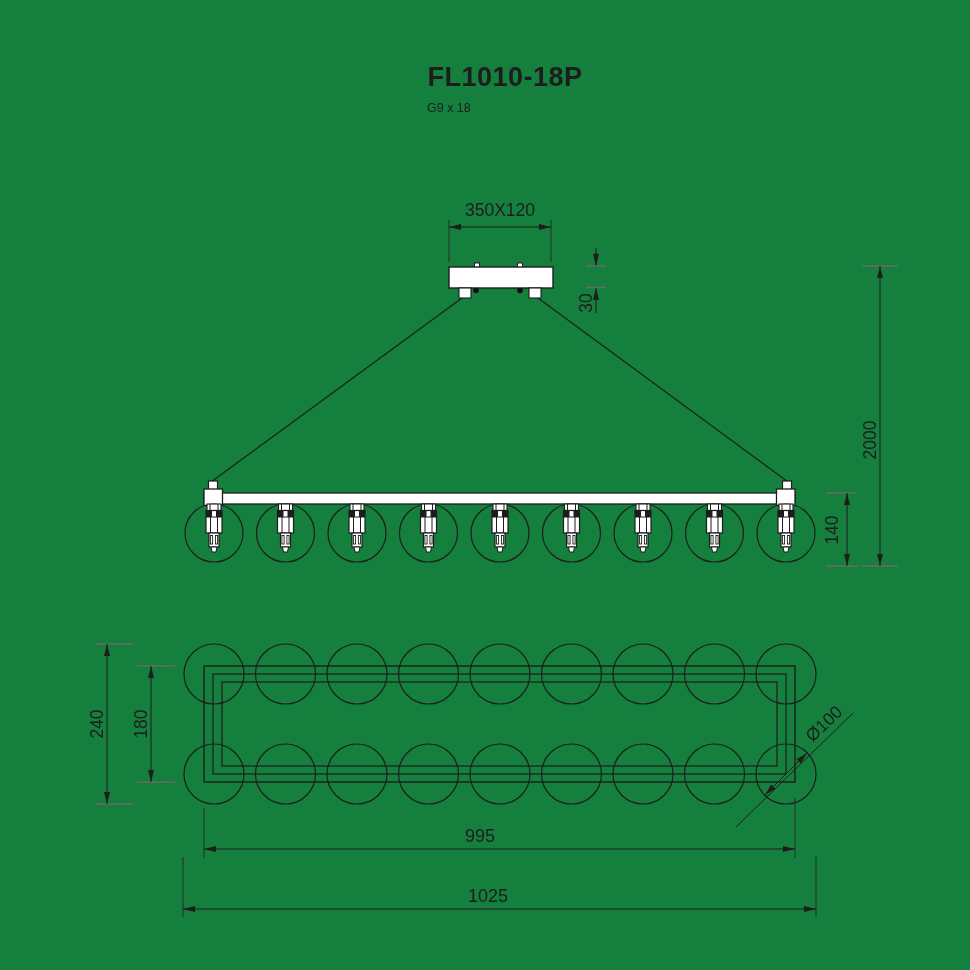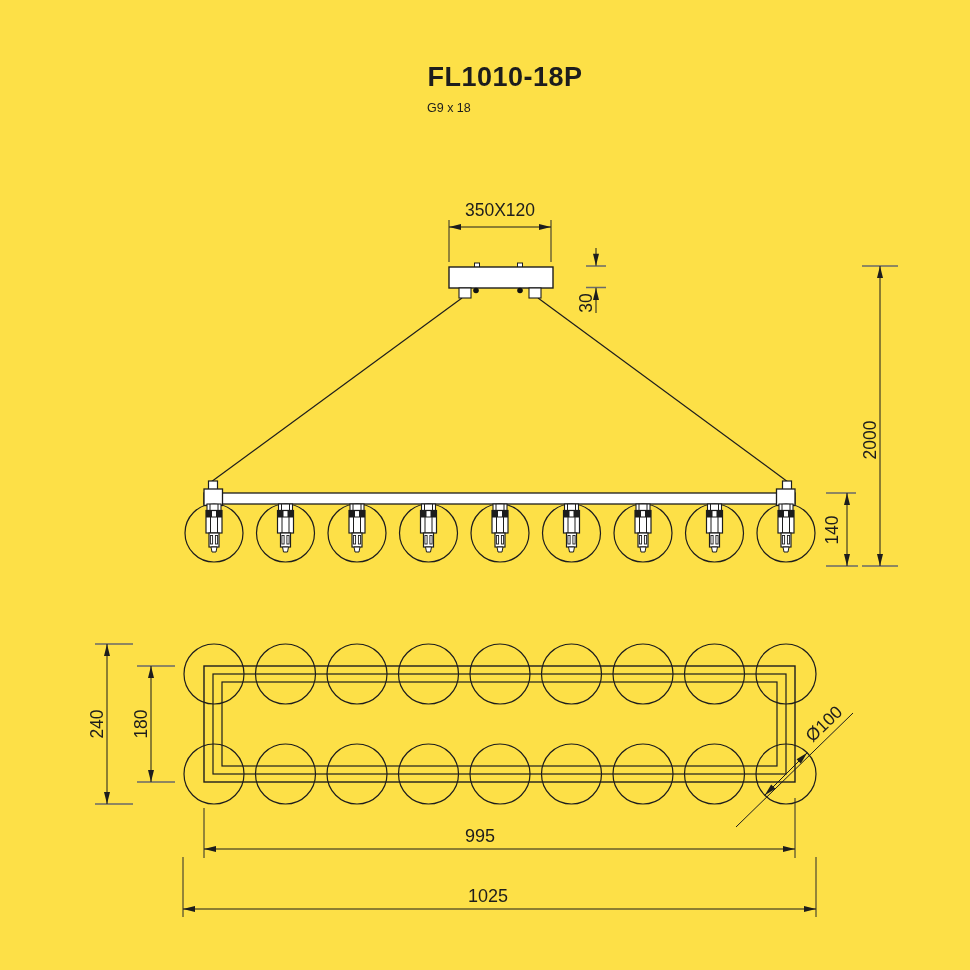--- a/index.html
+++ b/index.html
@@ -1,16 +1,16 @@
 <!DOCTYPE html>
 <html><head>
 <meta charset="utf-8">
 <style>
   html,body{margin:0;padding:0;background:#fff;}
-  .stage{position:relative;width:970px;height:970px;background:#fde047;overflow:hidden;
+  .stage{position:relative;width:970px;height:970px;background:#15803d;overflow:hidden;
          font-family:"Liberation Sans", sans-serif;}
   svg text{fill:#1d1d1d;}
   .dim-label{font-size:17.5px;}
   .dim-label-lg{font-size:18px;}
   .title-label{font-size:27px;font-weight:700;letter-spacing:.5px;}
   .subtitle-label{font-size:12.5px;}
 </style>
 </head>
 <body>
 

